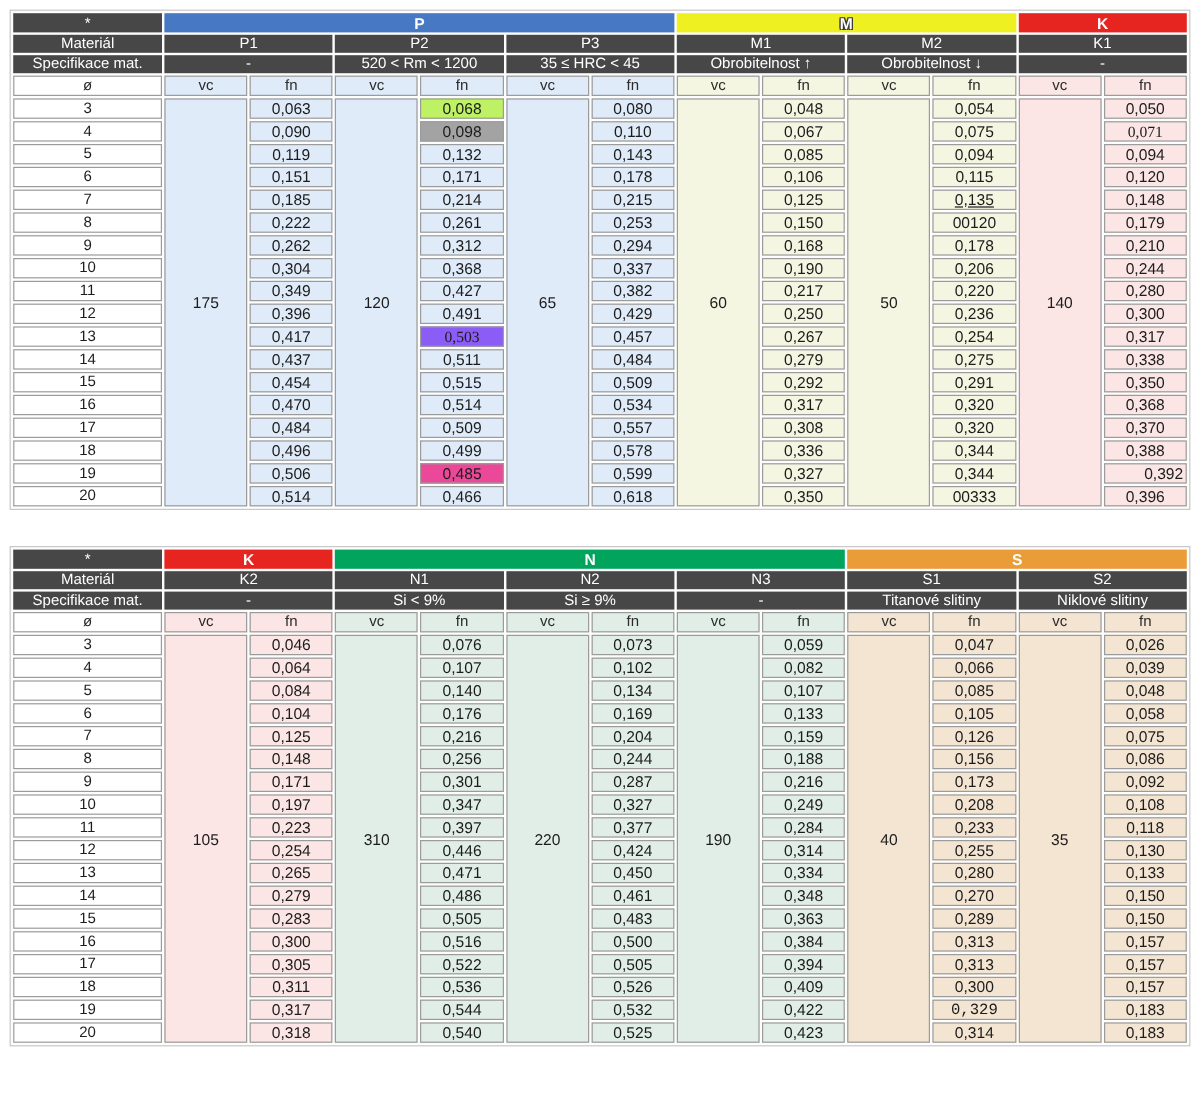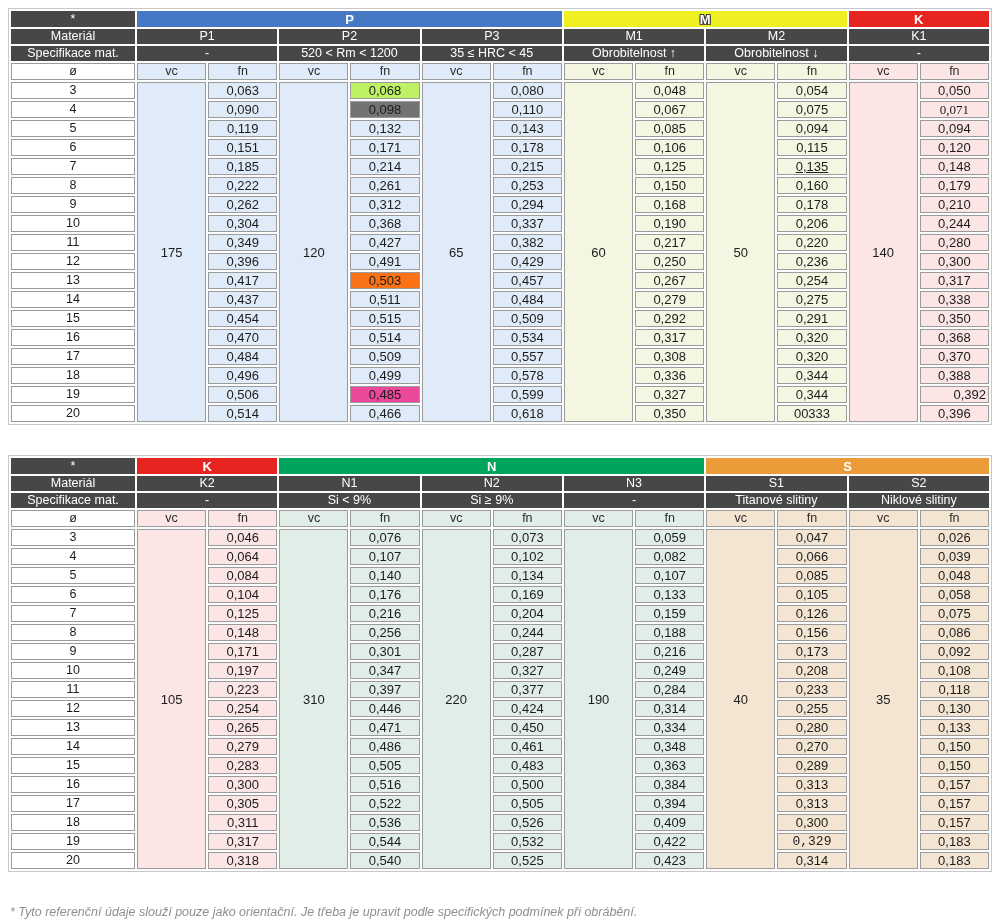--- a/index.html
+++ b/index.html
@@ -153,21 +153,21 @@
           <td class="vc" rowspan="18" style="background: rgb(244, 246, 225);">60</td>
           <td class="fn" style="background: rgb(244, 246, 225);">0,048</td>
           <td class="vc" rowspan="18" style="background: rgb(244, 246, 225);">50</td>
           <td class="fn" style="background: rgb(244, 246, 225);">0,054</td>
           <td class="vc" rowspan="18" style="background: rgb(251, 229, 229);">140</td>
           <td class="fn" style="background: rgb(251, 229, 229);">0,050</td>
         </tr>
         <tr>
           <td class="dia">4</td>
           <td class="fn" style="background: rgb(223, 235, 248);">0,090</td>
-          <td class="fn" style="background: #737373;">0,098</td>
+          <td class="fn" style="background: #a3a3a3;">0,098</td>
           <td class="fn" style="background: rgb(223, 235, 248);">0,110</td>
           <td class="fn" style="background: rgb(244, 246, 225);">0,067</td>
           <td class="fn" style="background: rgb(244, 246, 225);">0,075</td>
           <td class="fn" style="background: rgb(251, 229, 229); font-family: Liberation Serif, serif;">0,071</td>
         </tr>
         <tr>
           <td class="dia">5</td>
           <td class="fn" style="background: rgb(223, 235, 248);">0,119</td>
           <td class="fn" style="background: rgb(223, 235, 248);">0,132</td>
           <td class="fn" style="background: rgb(223, 235, 248);">0,143</td>
@@ -192,21 +192,21 @@
           <td class="fn" style="background: rgb(244, 246, 225);">0,125</td>
           <td class="fn" style="background: rgb(244, 246, 225); text-decoration: underline;">0,135</td>
           <td class="fn" style="background: rgb(251, 229, 229);">0,148</td>
         </tr>
         <tr>
           <td class="dia">8</td>
           <td class="fn" style="background: rgb(223, 235, 248); margin-left: 16px;">0,222</td>
           <td class="fn" style="background: rgb(223, 235, 248);">0,261</td>
           <td class="fn" style="background: rgb(223, 235, 248);">0,253</td>
           <td class="fn" style="background: rgb(244, 246, 225);">0,150</td>
-          <td class="fn" style="background: rgb(244, 246, 225);">0,160</td>
+          <td class="fn" style="background: rgb(244, 246, 225);">00120</td>
           <td class="fn" style="background: rgb(251, 229, 229);">0,179</td>
         </tr>
         <tr>
           <td class="dia">9</td>
           <td class="fn" style="background: rgb(223, 235, 248);">0,262</td>
           <td class="fn" style="background: rgb(223, 235, 248);">0,312</td>
           <td class="fn" style="background: rgb(223, 235, 248);">0,294</td>
           <td class="fn" style="background: rgb(244, 246, 225);">0,168</td>
           <td class="fn" style="background: rgb(244, 246, 225);">0,178</td>
           <td class="fn" style="background: rgb(251, 229, 229);">0,210</td>
@@ -234,21 +234,21 @@
           <td class="fn" style="background: rgb(223, 235, 248);">0,396</td>
           <td class="fn" style="background: rgb(223, 235, 248);">0,491</td>
           <td class="fn" style="background: rgb(223, 235, 248);">0,429</td>
           <td class="fn" style="background: rgb(244, 246, 225);">0,250</td>
           <td class="fn" style="background: rgb(244, 246, 225);">0,236</td>
           <td class="fn" style="background: rgb(251, 229, 229);">0,300</td>
         </tr>
         <tr>
           <td class="dia">13</td>
           <td class="fn" style="background: rgb(223, 235, 248);">0,417</td>
-          <td class="fn" style="background: #f97316;">0,503</td>
+          <td class="fn" style="background: #8b5cf6; font-family: Liberation Serif, serif;">0,503</td>
           <td class="fn" style="background: rgb(223, 235, 248);">0,457</td>
           <td class="fn" style="background: rgb(244, 246, 225);">0,267</td>
           <td class="fn" style="background: rgb(244, 246, 225);">0,254</td>
           <td class="fn" style="background: rgb(251, 229, 229);">0,317</td>
         </tr>
         <tr>
           <td class="dia">14</td>
           <td class="fn" style="background: rgb(223, 235, 248);">0,437</td>
           <td class="fn" style="background: rgb(223, 235, 248);">0,511</td>
           <td class="fn" style="background: rgb(223, 235, 248);">0,484</td>
@@ -535,14 +535,13 @@
           <td class="fn" style="background: rgb(251, 229, 229);">0,318</td>
           <td class="fn" style="background: rgb(225, 238, 231);">0,540</td>
           <td class="fn" style="background: rgb(225, 238, 231);">0,525</td>
           <td class="fn" style="background: rgb(225, 238, 231);">0,423</td>
           <td class="fn" style="background: rgb(244, 229, 211);">0,314</td>
           <td class="fn" style="background: rgb(244, 229, 211);">0,183</td>
         </tr>
       </tbody>
   </table>
 
-  <div class="footnote">* Tyto referenční údaje slouží pouze jako orientační. Je třeba je upravit podle specifických podmínek při obrábění.</div>
 </div>
 
 </body></html>

